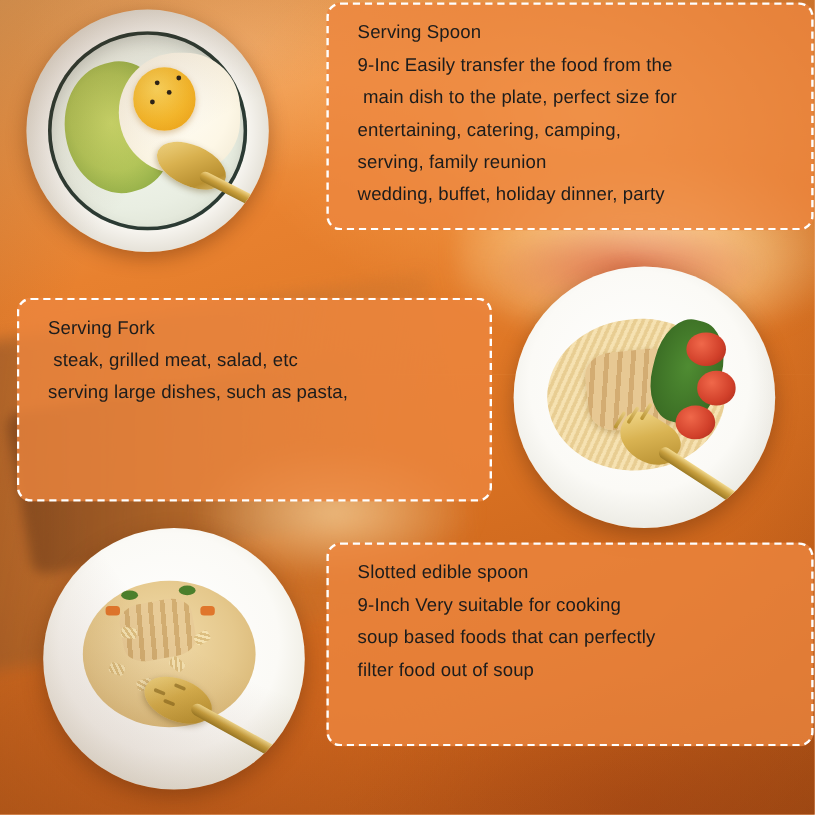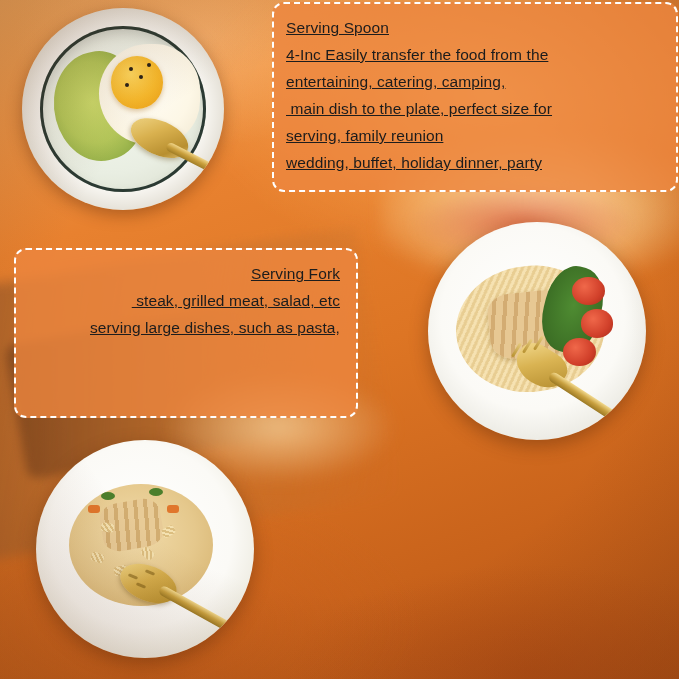--- a/index.html
+++ b/index.html
@@ -320,34 +320,33 @@
     transform-origin: left center;
   }
 
   
   .callout {
     position: absolute;
     background: rgba(236, 134, 62, 0.80);
     border: 2px dashed #ffffff;
     border-radius: 12px;
     box-sizing: border-box;
-    padding: 10px 16px 12px 12px;
+    padding: 10px 16px 12px 24px;
     color: #1d1d1d;
-    text-decoration: underline;
   }
   .callout .line {
     font-size: 15.5px;
     line-height: 27px;
     white-space: pre;
     color: #1c1c1c;
     letter-spacing: 0.1px;
   }
 
   #callout-spoon { left: 272px; top: 2px;  width: 406px; height: 190px; }
-  #callout-fork  { left: 14px;  top: 248px; width: 344px; height: 170px; text-align: right; }
+  #callout-fork  { left: 14px;  top: 248px; width: 396px; height: 170px; }
   #callout-slotted { left: 272px; top: 452px; width: 406px; height: 170px; }
 </style>
 </head>
 <body>
 
 <div class="canvas">
 
   <div class="bg-base"></div>
   <div class="bg-warm-1"></div>
   <div class="bg-warm-2"></div>
@@ -400,27 +399,33 @@
     <div class="slot" style="left:42%;top:62%;transform:rotate(22deg);"></div>
     <div class="slot" style="left:46%;top:66%;transform:rotate(22deg);"></div>
     <div class="slot" style="left:50%;top:60%;transform:rotate(22deg);"></div>
     <div class="slotted-handle"></div>
   </div>
 
   <div class="bg-vignette"></div>
 
   <div class="callout" id="callout-spoon">
     <div class="line">Serving Spoon</div>
-    <div class="line">4-Inc Easily transfer the food from the</div>
+    <div class="line">9-Inc Easily transfer the food from the</div>
+    <div class="line"> main dish to the plate, perfect size for</div>
     <div class="line">entertaining, catering, camping,</div>
-    <div class="line"> main dish to the plate, perfect size for</div>
     <div class="line">serving, family reunion</div>
     <div class="line">wedding, buffet, holiday dinner, party</div>
   </div>
 
   <div class="callout" id="callout-fork">
     <div class="line">Serving Fork</div>
     <div class="line"> steak, grilled meat, salad, etc</div>
     <div class="line">serving large dishes, such as pasta,</div>
   </div>
 
+  <div class="callout" id="callout-slotted">
+    <div class="line">Slotted edible spoon</div>
+    <div class="line">9-Inch Very suitable for cooking</div>
+    <div class="line">soup based foods that can perfectly</div>
+    <div class="line">filter food out of soup</div>
+  </div>
 
 </div>
 
 </body></html>

